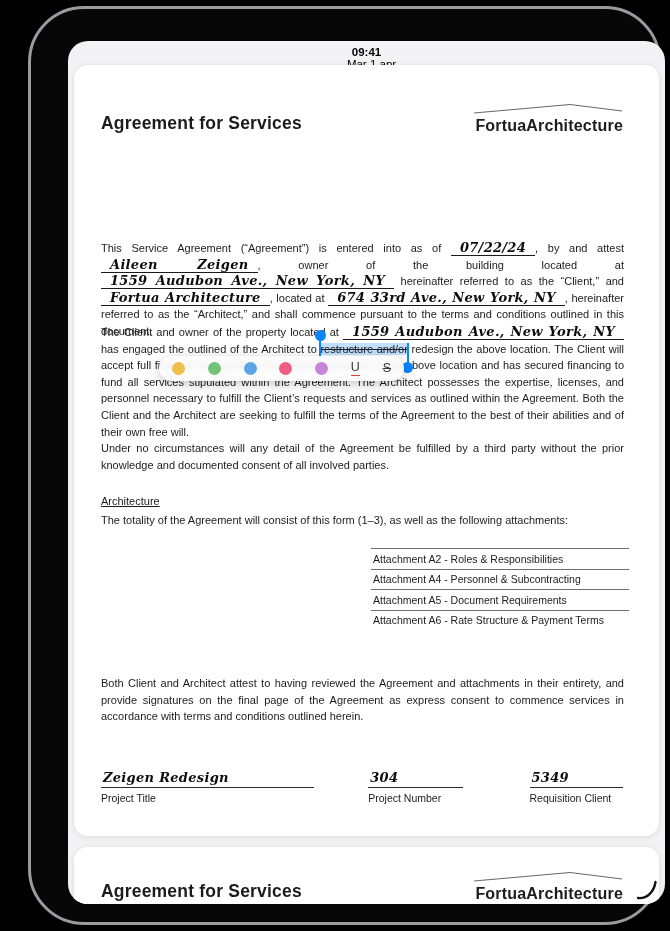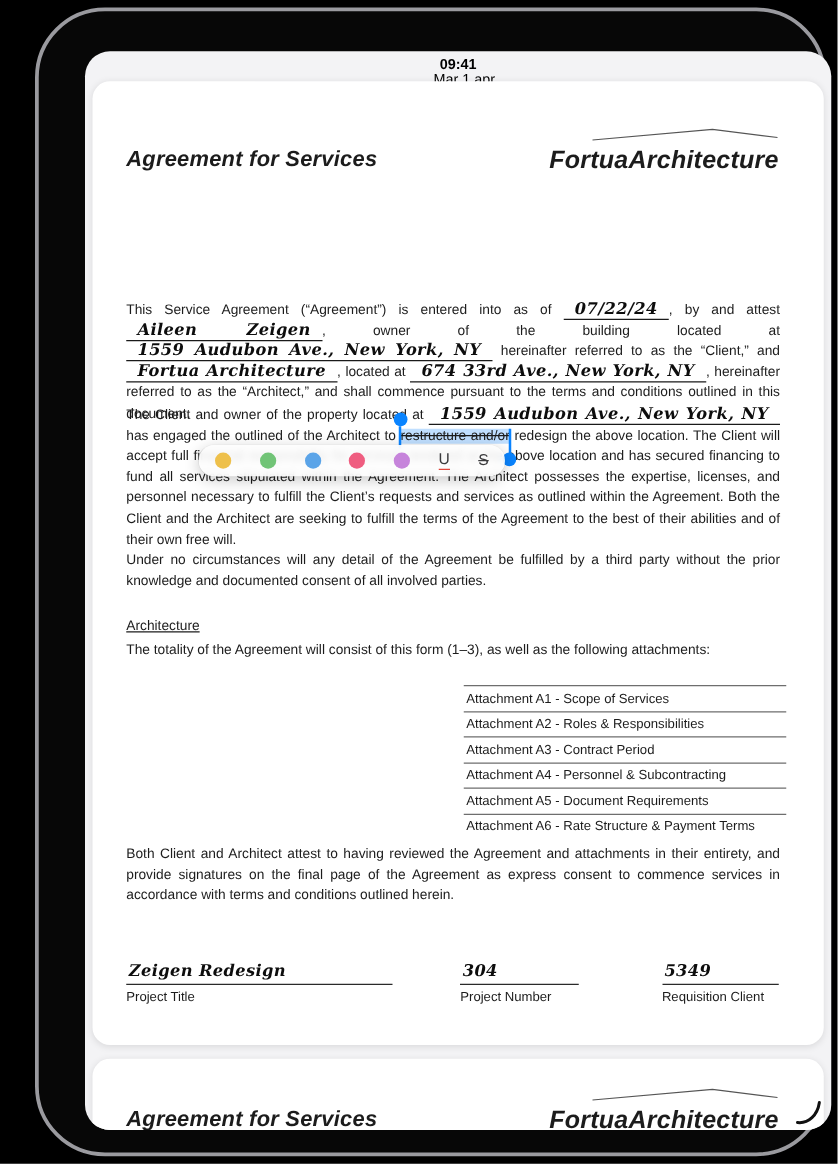--- a/index.html
+++ b/index.html
@@ -32,27 +32,26 @@
   
   .page{
     position:absolute;left:6px;width:585px;background:#fff;border-radius:14px;
     box-shadow:0 1px 6px rgba(0,0,0,0.10);color:#1c1c1c;
   }
   .page-1{top:24px;height:771px;}
   .page-2{top:806px;height:140px;}
   .page-header{
     display:flex;justify-content:space-between;align-items:flex-end;
     padding:36px 36px 0 27px;
-    font-style:italic;
   }
   .page-2 .page-header{padding-top:22px;}
   .page-title{font-size:17.5px;font-weight:700;letter-spacing:0.2px;}
   .logo{text-align:right;line-height:1;}
   .logo-roof{display:block;margin-bottom:1px;}
-  .logo-text{font-size:20px;font-weight:600;letter-spacing:0.2px;text-align:center;}
+  .logo-text{font-size:16px;font-weight:600;letter-spacing:0.2px;text-align:center;}
   
   .para{
     position:absolute;left:27px;width:523px;font-size:11px;line-height:16.6px;
     text-align:justify;
   }
   .p-intro{top:175px;}
   .p-engage{top:259px;}
   .p-third{top:375px;}
   .p-closing{top:610px;}
   .fill{
@@ -182,23 +181,21 @@
         <span class="tb-underline">U</span>
         <span class="tb-strike">S</span>
       </div>
 
       <div class="para p-third">Under no circumstances will any detail of the Agreement be fulfilled by a third party without the prior knowledge and documented consent of all involved parties.</div>
 
       <div class="attach-heading">Architecture</div>
       <div class="para attach-intro">The totality of the Agreement will consist of this form (1–3), as well as the following attachments:</div>
 
       <div class="attach-table">
-        <div class="att-row">Attachment A1 - Scope of Services</div>
         <div class="att-row">Attachment A2 - Roles &amp; Responsibilities</div>
-        <div class="att-row">Attachment A3 - Contract Period</div>
         <div class="att-row">Attachment A4 - Personnel &amp; Subcontracting</div>
         <div class="att-row">Attachment A5 - Document Requirements</div>
         <div class="att-row">Attachment A6 - Rate Structure &amp; Payment Terms</div>
       </div>
 
       <div class="para p-closing">Both Client and Architect attest to having reviewed the Agreement and attachments in their entirety, and provide signatures on the final page of the Agreement as express consent to commence services in accordance with terms and conditions outlined herein.</div>
 
       <div class="fields">
         <div class="field field-1">
           <div class="field-value">

